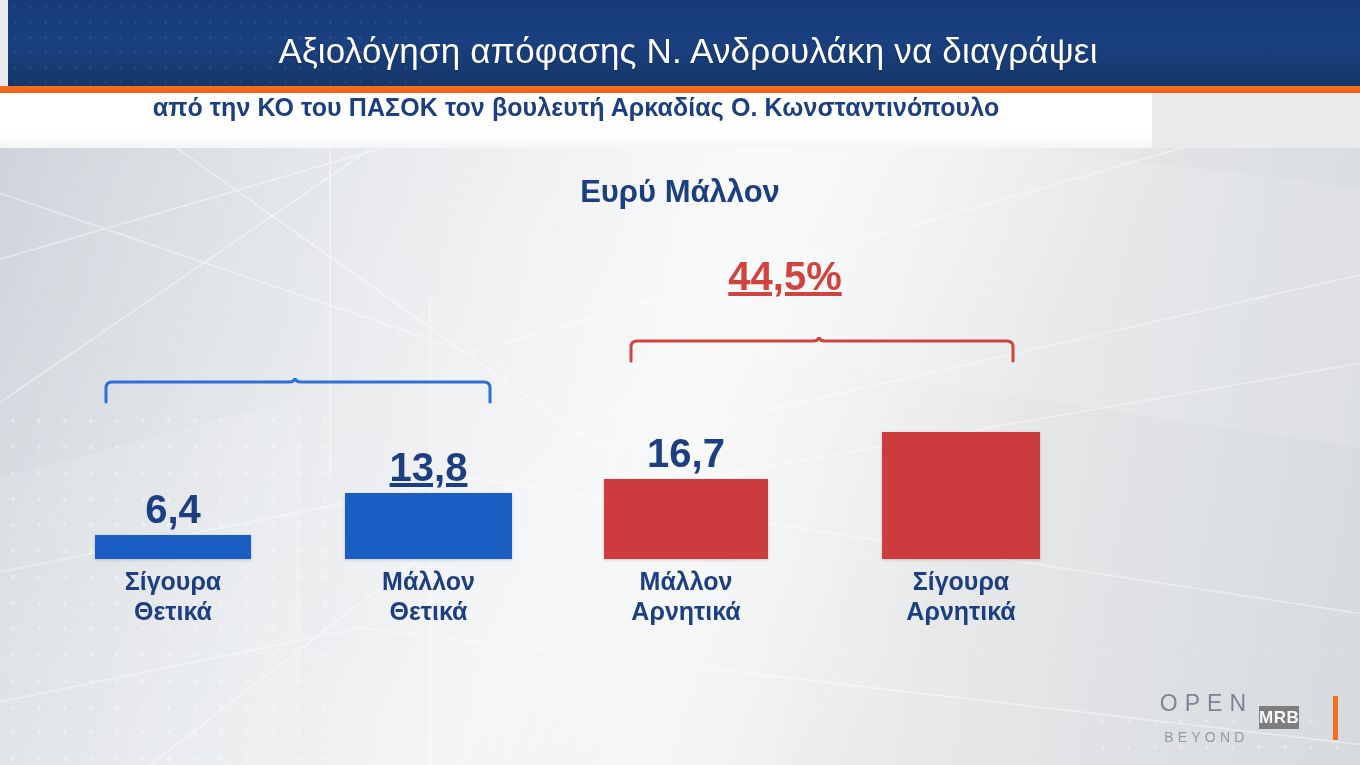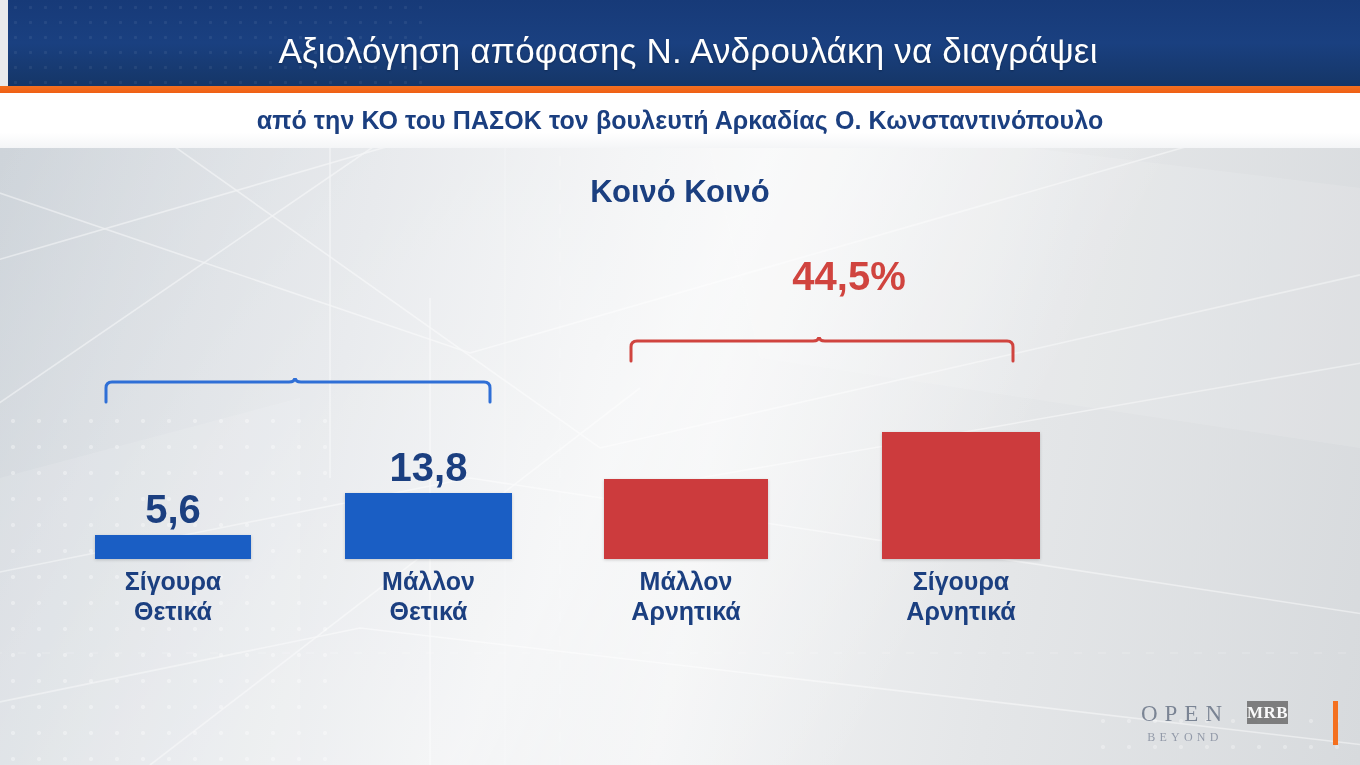--- a/index.html
+++ b/index.html
@@ -26,23 +26,23 @@
     display:flex;align-items:center;justify-content:center;
     color:#ffffff;font-size:35px;font-weight:400;letter-spacing:.2px;
     text-shadow:0 1px 2px rgba(0,0,0,.25);
     padding-top:16px;box-sizing:border-box;
   }
   .orange-rule{
     position:absolute;left:0;top:86px;width:1360px;height:7px;
     background:linear-gradient(180deg,#f4701f 0%,#ef5f14 100%);
   }
   .subtitle-band{
-    position:absolute;left:0;top:93px;width:1360px;height:55px;
+    position:absolute;left:0;top:93px;width:1152px;height:55px;
     background:linear-gradient(180deg,#ffffff 0%,#ffffff 72%,#f4f5f7 100%);
-    display:flex;align-items:center;justify-content:center;
+    display:flex;align-items:flex-start;justify-content:center;
   }
   .subtitle-text{
     color:#1b3f80;font-size:25px;font-weight:bold;letter-spacing:.1px;
   }
 
   
   .stage{
     position:absolute;left:0;top:148px;width:1360px;height:617px;
     background:
       linear-gradient(118deg, rgba(255,255,255,0) 0%, rgba(255,255,255,.55) 46%, rgba(255,255,255,0) 70%),
@@ -83,24 +83,24 @@
     position:absolute;width:100%;text-align:center;
     color:#1b3f80;font-size:40px;font-weight:bold;line-height:1;
   }
   .cat-label{
     position:absolute;width:100%;text-align:center;
     color:#1b3f80;font-size:25px;font-weight:bold;line-height:1.18;
     white-space:pre-line;
   }
 
   
-  .logos{position:absolute;right:22px;bottom:20px;display:flex;align-items:flex-start;gap:18px;font-family:Liberation Serif, serif;}
+  .logos{position:absolute;right:22px;bottom:20px;display:flex;align-items:center;gap:6px;}
   .open-logo{display:flex;flex-direction:column;align-items:center;opacity:.55;}
   .open-word{color:#2b3a55;font-size:23px;letter-spacing:7px;font-weight:400;}
-  .open-sub{color:#56617a;font-size:12px;letter-spacing:4.2px;margin-top:3px;}
+  .open-sub{color:#56617a;font-size:14px;letter-spacing:4.2px;margin-top:12px;}
   .mrb-logo{display:flex;flex-direction:row;width:68px;opacity:.85;}
   .mrb-top{height:15px;background:#6d6d6d;margin-bottom:3px;}
   .mrb-bot{height:23px;background:#6d6d6d;color:#fff;font-size:17px;font-weight:bold;
            display:flex;align-items:center;justify-content:center;letter-spacing:.5px;}
   .orange-tick{width:5px;height:44px;background:#f4701f;}
 </style>
 </head>
 <body>
 
 <div class="screen">
@@ -135,49 +135,50 @@
         <path d="M-30 505 L1390 505" stroke-dasharray="8 16"></path>
       </g>
       <g fill="#ffffff" fill-opacity="0.20">
         <polygon points="0,330 300,250 300,617 0,617"></polygon>
         <polygon points="700,-40 1360,40 1360,300 760,210"></polygon>
       </g>
     </svg>
     <div class="dotfield"></div>
     <div class="dotfield2"></div>
 
-    <div class="chart-title">Κοινό Κοινό</div>
+    <div class="chart-title">Ευρύ Μάλλον</div>
 
     <svg class="bracket" style="left:103px;top:230px;width:390px;height:26px;" viewBox="0 0 390 26">
       <path d="M3 24 L3 10 Q3 4 9 4 L186 4 Q192 4 192 -1 Q192 4 198 4 L381 4 Q387 4 387 10 L387 24" fill="none" stroke="#2f6fd6" stroke-width="3" stroke-linecap="round"></path>
     </svg>
 
-    <div class="group-pct" style="left:656px;top:106px;width:386px;color:#d0443f;">44,5%</div>
+    <div class="group-pct" style="left:592px;top:106px;width:386px;color:#d0443f;text-decoration:underline;">44,5%</div>
     <svg class="bracket" style="left:628px;top:189px;width:388px;height:26px;" viewBox="0 0 388 26">
       <path d="M3 24 L3 10 Q3 4 9 4 L185 4 Q191 4 191 -1 Q191 4 197 4 L379 4 Q385 4 385 10 L385 24" fill="none" stroke="#d0443f" stroke-width="3" stroke-linecap="round"></path>
     </svg>
 
     <div class="plot">
 
       <div class="bar-col" style="left:95px;top:0;width:156px;height:411px;">
         <div class="bar" style="height:24px;background:#1a5ec4;width:156px;"></div>
-        <div class="bar-value" style="bottom:30px;">5,6</div>
+        <div class="bar-value" style="bottom:30px;">6,4</div>
         <div class="cat-label" style="top:419px;">Σίγουρα
 Θετικά</div>
       </div>
 
       <div class="bar-col" style="left:345px;top:0;width:167px;height:411px;">
         <div class="bar" style="height:66px;background:#1a5ec4;width:167px;"></div>
-        <div class="bar-value" style="bottom:72px;">13,8</div>
+        <div class="bar-value" style="bottom:72px;text-decoration:underline;">13,8</div>
         <div class="cat-label" style="top:419px;">Μάλλον
 Θετικά</div>
       </div>
 
       <div class="bar-col" style="left:604px;top:0;width:164px;height:411px;">
         <div class="bar" style="height:80px;background:#cc3b3d;width:164px;"></div>
+        <div class="bar-value" style="bottom:86px;">16,7</div>
         <div class="cat-label" style="top:419px;">Μάλλον
 Αρνητικά</div>
       </div>
 
       <div class="bar-col" style="left:882px;top:0;width:158px;height:411px;">
         <div class="bar" style="height:127px;background:#cc3b3d;width:158px;"></div>
         <div class="cat-label" style="top:419px;">Σίγουρα
 Αρνητικά</div>
       </div>
 

